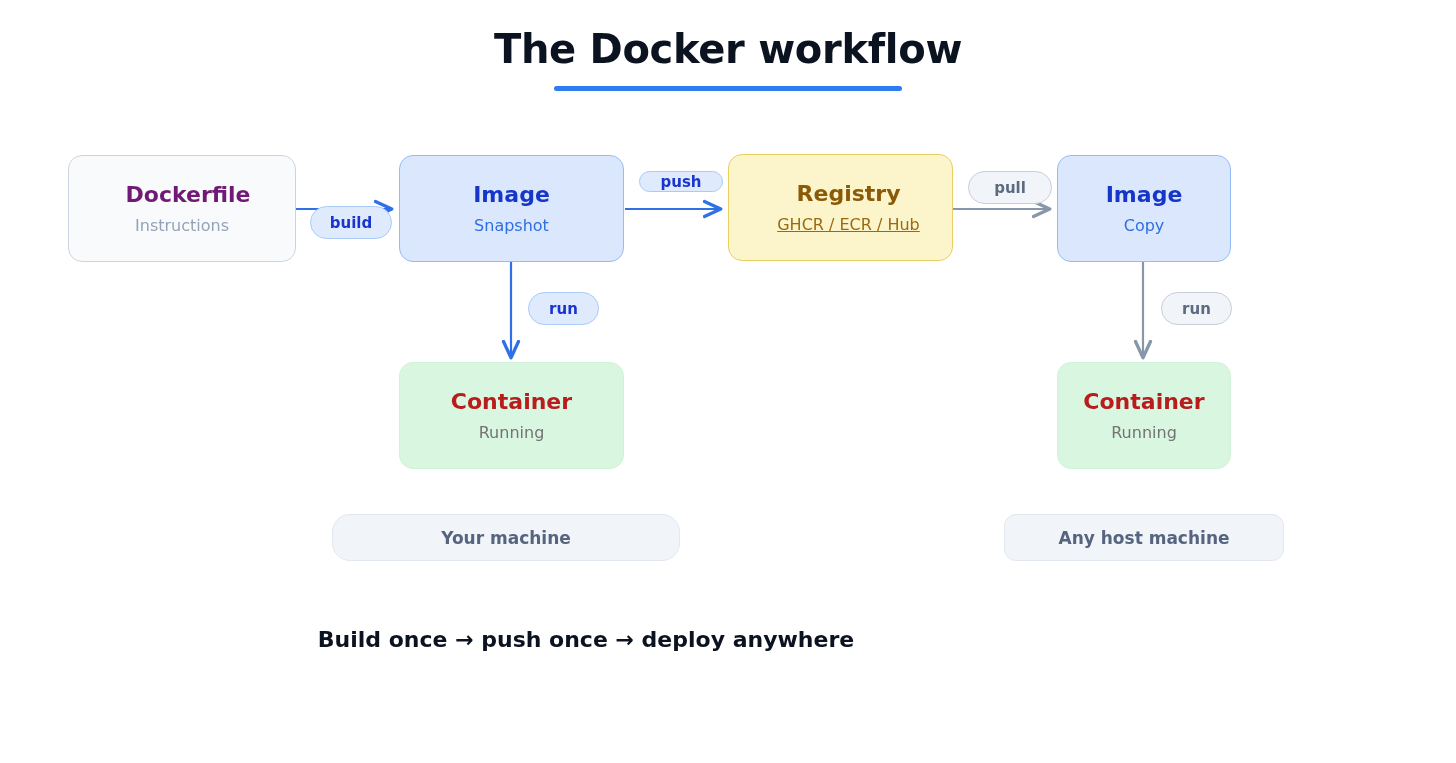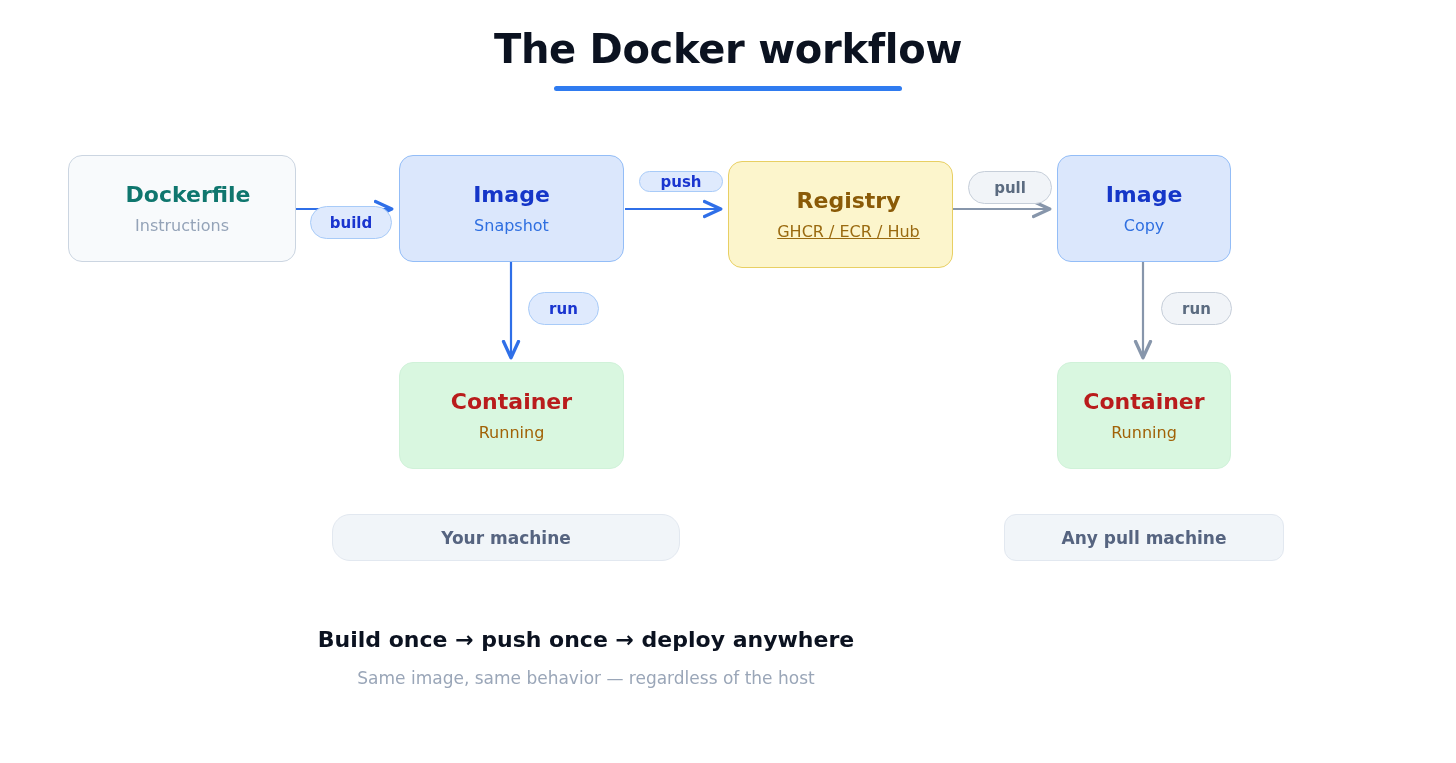--- a/index.html
+++ b/index.html
@@ -64,21 +64,21 @@
     font-size: 16px;
     font-weight: normal;
     margin-top: 8px;
     line-height: 1.2;
   }
 
   .node.neutral {
     background: #f8fafc;
     border: 1.6px solid #cbd5e1;
   }
-  .node.neutral .n-title { color: #0f766e; margin-left: 12px; }
+  .node.neutral .n-title { color: #701a75; margin-left: 12px; }
   .node.neutral .n-sub   { color: #94a3b8; }
 
   .node.blue {
     background: #dbe7fc;
     border: 1.6px solid #93bdf7;
   }
   .node.blue .n-title { color: #1536c8; }
   .node.blue .n-sub   { color: #2f6fe0; }
 
   .node.yellow {
@@ -86,21 +86,21 @@
     border: 1.6px solid #e8cf63;
   }
   .node.yellow .n-title { color: #8a5a07; }
   .node.yellow .n-sub   { color: #9a6a10; text-decoration: underline; }
 
   .node.green {
     background: #d9f7e0;
     border: 1.6px solid #d0f2d9;
   }
   .node.green .n-title { color: #b91c1c; }
-  .node.green .n-sub   { color: #a16207; }
+  .node.green .n-sub   { color: #737373; }
 
   
   .pill {
     position: absolute;
     box-sizing: border-box;
     display: flex;
     align-items: center;
     justify-content: center;
     border-radius: 999px;
     font-size: 15px;
@@ -196,21 +196,21 @@
   <div class="node neutral" style="left:68px; top:155px; width:228px; height:107px;">
     <div class="n-title">Dockerfile</div>
     <div class="n-sub">Instructions</div>
   </div>
 
   <div class="node blue" style="left:399px; top:155px; width:225px; height:107px;">
     <div class="n-title">Image</div>
     <div class="n-sub">Snapshot</div>
   </div>
 
-  <div class="node yellow" style="left:728px; top:161px; width:225px; height:107px;padding-left:16px;">
+  <div class="node yellow" style="left:728px; top:154px; width:225px; height:107px;padding-left:16px;">
     <div class="n-title">Registry</div>
     <div class="n-sub">GHCR / ECR / Hub</div>
   </div>
 
   <div class="node blue" style="left:1057px; top:155px; width:174px; height:107px;">
     <div class="n-title">Image</div>
     <div class="n-sub">Copy</div>
   </div>
 
   <div class="node green" style="left:399px; top:362px; width:225px; height:107px;">
@@ -228,18 +228,17 @@
   <div class="pill primary" style="left:639px; top:171px; width:84px; height:21px;">push</div>
 
   <div class="pill secondary" style="left:968px; top:171px; width:84px; height:33px;">pull</div>
 
   <div class="pill primary" style="left:528px; top:292px; width:71px; height:33px;">run</div>
 
   <div class="pill secondary" style="left:1161px; top:292px; width:71px; height:33px;">run</div>
 
   <div class="scope" style="left:332px; top:514px; width:348px; height:47px;border-radius:18px;">Your machine</div>
 
-  <div class="scope" style="left:1004px; top:514px; width:280px; height:47px;">Any pull machine</div>
+  <div class="scope" style="left:1004px; top:514px; width:280px; height:47px;">Any host machine</div>
 
   <div class="footer footer-main" style="top:627px;">Build once → push once → deploy anywhere</div>
-  <div class="footer footer-sub" style="top:668px;">Same image, same behavior — regardless of the host</div>
 
 </div>
 
 </body></html>

